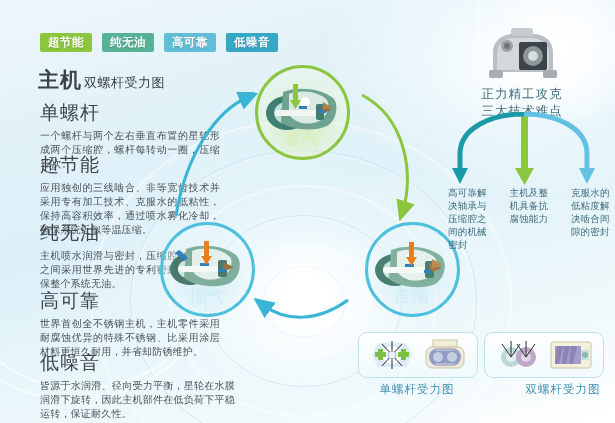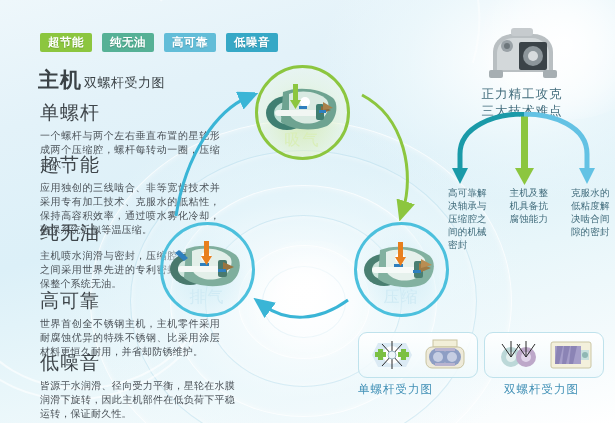--- a/index.html
+++ b/index.html
@@ -81,21 +81,21 @@
     border:3px solid #8cc63f;
     background:radial-gradient(circle at 50% 62%,rgba(212,234,170,.75) 0%,rgba(232,245,214,.45) 55%,rgba(255,255,255,.25) 100%);
   }
   #node-suction .caption{color:#d9eeb8;}
   #node-exhaust{left:160px;top:222px;width:95px;height:95px;}
   #node-exhaust .ring{
     border:3px solid #4cc0dd;
     background:radial-gradient(circle at 50% 62%,rgba(196,232,243,.6) 0%,rgba(226,244,250,.35) 55%,rgba(255,255,255,.2) 100%);
   }
   #node-exhaust .caption{color:#cfeaf4;}
-  #node-compress{left:354px;top:222px;width:95px;height:95px;}
+  #node-compress{left:365px;top:222px;width:95px;height:95px;}
   #node-compress .ring{
     border:3px solid #4cc0dd;
     background:radial-gradient(circle at 50% 62%,rgba(196,232,243,.6) 0%,rgba(226,244,250,.35) 55%,rgba(255,255,255,.2) 100%);
   }
   #node-compress .caption{color:#cfeaf4;}
   .machine{
     position:absolute;left:50%;top:44%;transform:translate(-50%,-50%);
     width:84px;height:54px;z-index:3;
   }
   
@@ -114,21 +114,21 @@
   
   .card{
     position:absolute;height:44px;border-radius:9px;
     background:linear-gradient(180deg,rgba(255,255,255,.92) 0%,rgba(239,249,252,.85) 100%);
     border:1px solid #bfe2ec;
     display:flex;align-items:center;justify-content:center;gap:9px;
   }
   #card-single{left:358px;top:332px;width:118px;}
   #card-double{left:484px;top:332px;width:118px;}
   .card-label{
-    position:absolute;width:118px;text-align:left;
+    position:absolute;width:118px;text-align:center;
     font-size:11.5px;color:#3f8fb5;letter-spacing:1px;
   }
   #label-single{left:358px;top:382px;}
   #label-double{left:504px;top:382px;}
 </style>
 </head>
 <body>
 
 <div id="stage">
 

